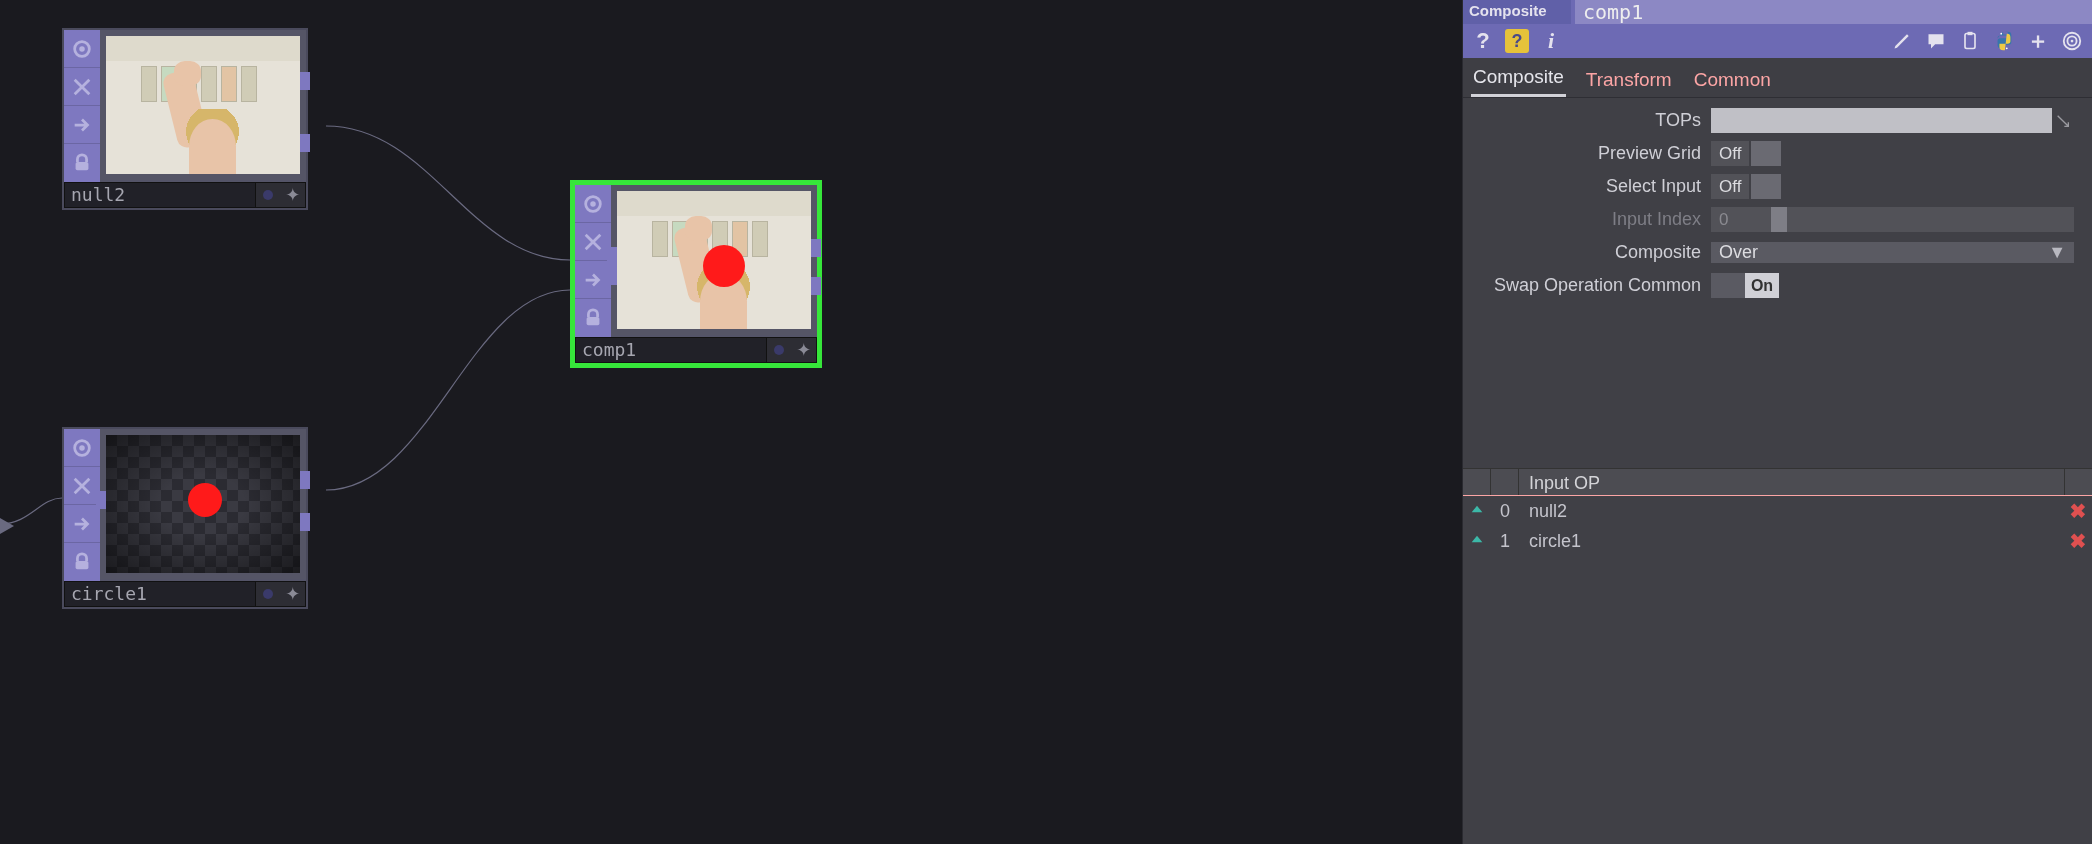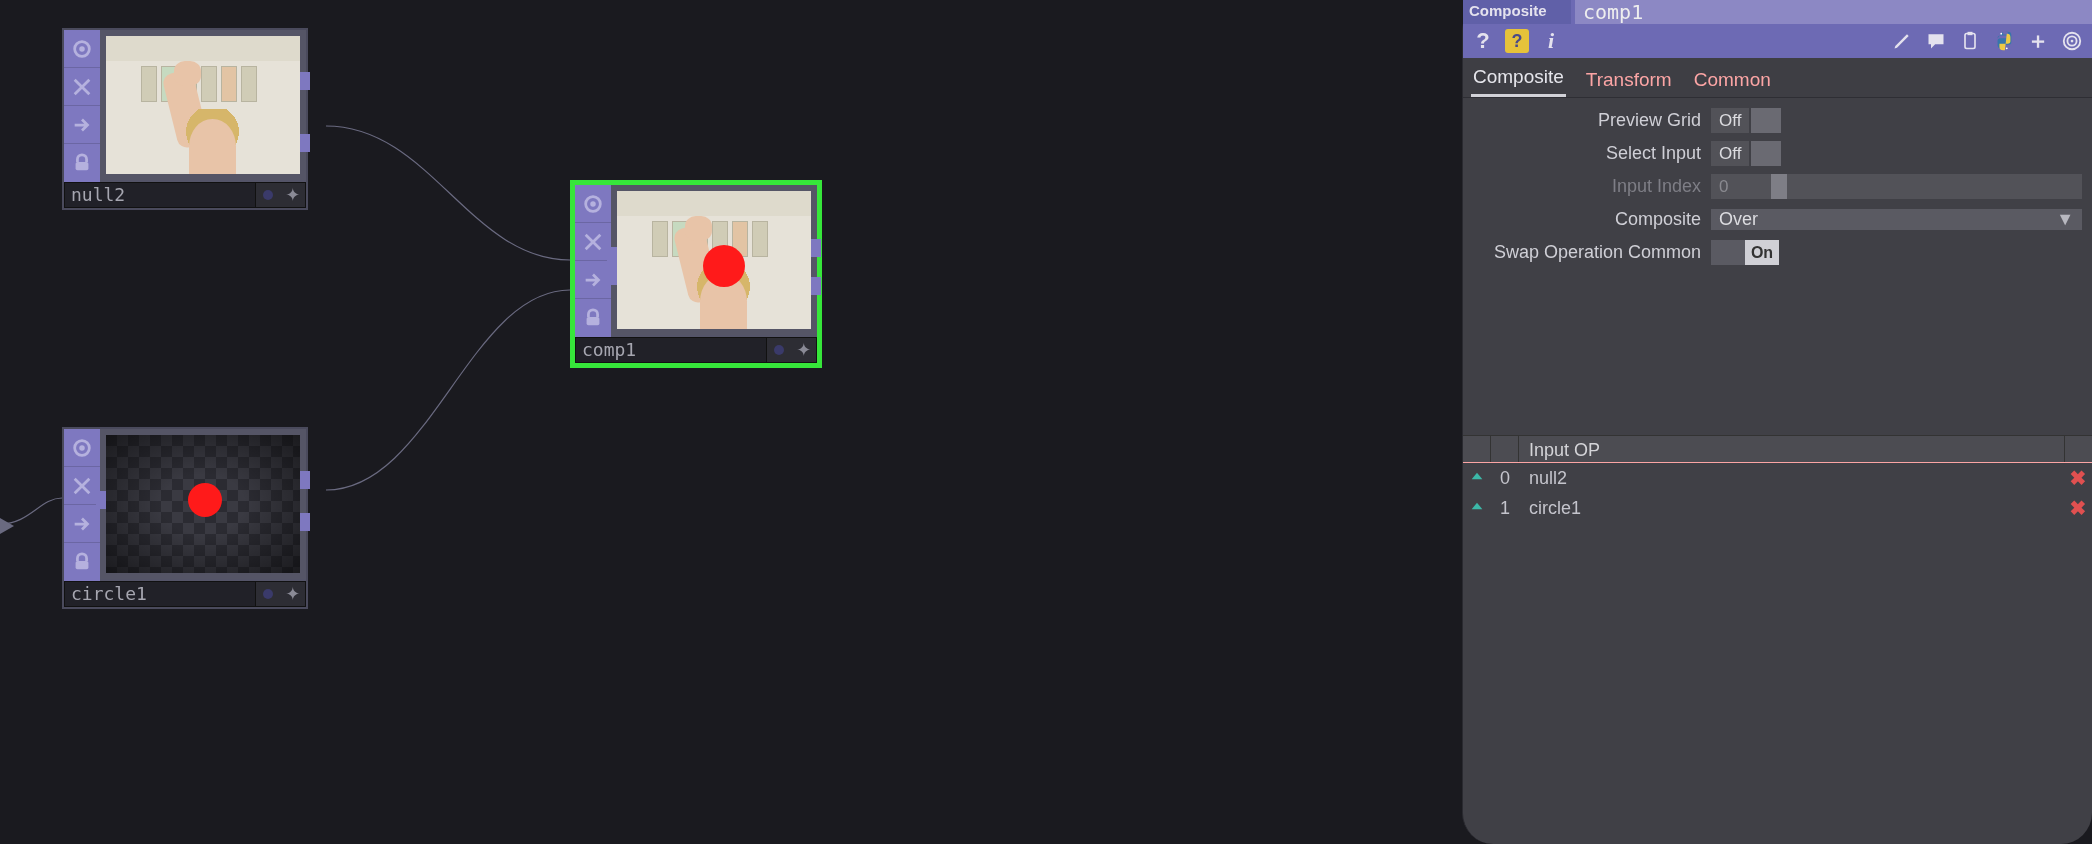--- a/index.html
+++ b/index.html
@@ -156,21 +156,20 @@
 }
 
 
 .panel {
   position: absolute;
   right: 0; top: 0;
   width: 630px;
   height: 844px;
   background: #404046;
   border-left: 1px solid #2a2a30;
-  border-radius: 31px;
 }
 .phead {
   background: #6d6ab4;
   height: 24px;
   display: flex;
   align-items: stretch;
 }
 .phead-lab {
   width: 108px;
   background: #6060a8;
@@ -238,21 +237,21 @@
   color: #cfcfd6;
   font-size: 18px;
   padding-right: 10px;
 }
 .plab.muted { color: #7e7e86; }
 .pval {
   flex: 1;
   display: flex;
   align-items: center;
   gap: 0;
-  padding-right: 10px;
+  padding-right: 18px;
 }
 .txtf {
   flex: 1;
   background: #cbcbd0;
   height: 25px;
   border: none;
   padding: 0 6px;
   color: #555;
 }
 .arrow-btn {
@@ -552,20 +551,31 @@
   </div>
 
   <div class="tabs">
     <div class="tab active">Composite</div>
     <div class="tab">Transform</div>
     <div class="tab">Common</div>
   </div>
 
   <div class="params">
     <div class="prow">
+      <div class="plab">TOPs</div>
+      <div class="pval">
+        <input class="txtf" style="background: rgb(192, 192, 198);" value="">
+        <div class="arrow-btn">
+            <svg width="16" height="16" viewBox="0 0 24 24">
+              <path d="M4 4 L20 20 M14 20 H20 V14" stroke="#9a9aa0" stroke-width="2" fill="none"></path>
+            </svg>
+          </div>
+      </div>
+    </div>
+    <div class="prow">
       <div class="plab">Preview Grid</div>
       <div class="pval">
         <div class="togf">Off</div>
         <div class="togsw"></div>
       </div>
     </div>
     <div class="prow">
       <div class="plab">Select Input</div>
       <div class="pval">
         <div class="togf">Off</div>

